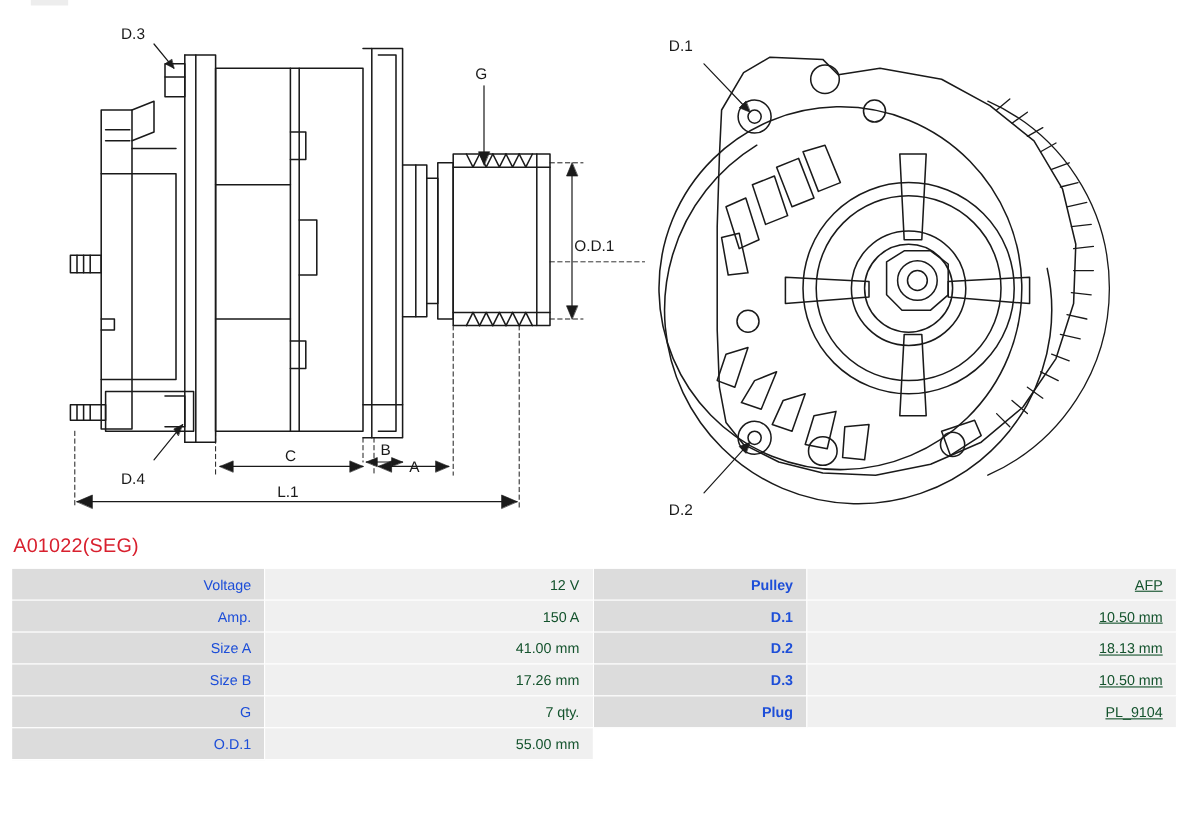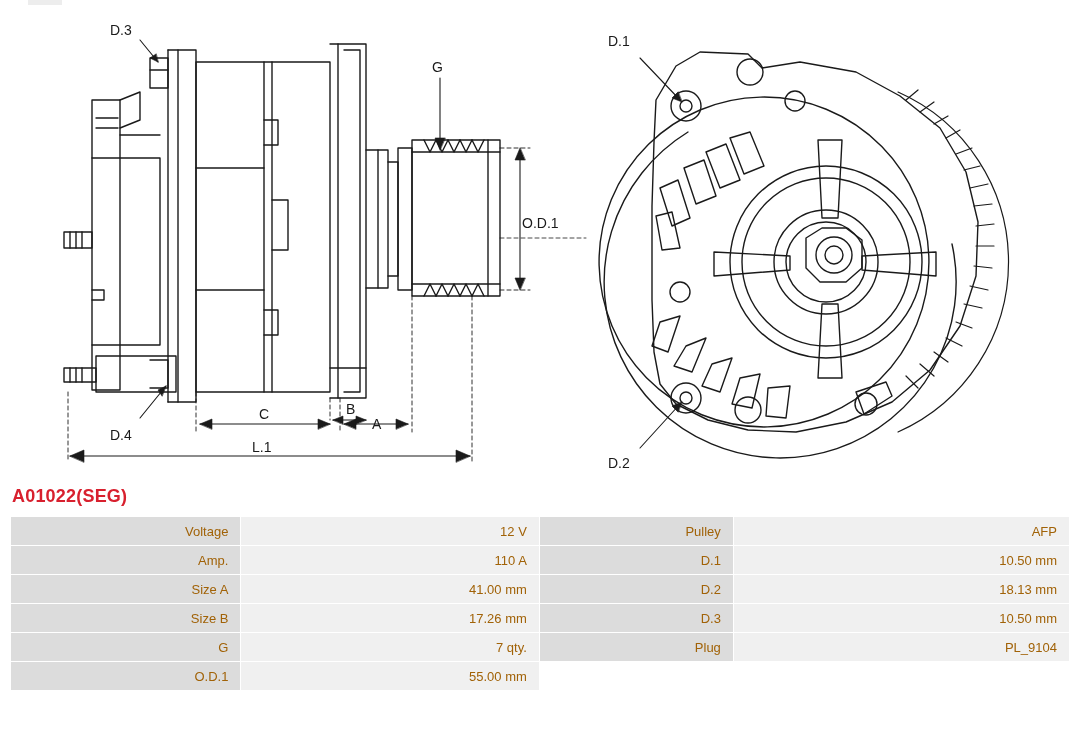--- a/index.html
+++ b/index.html
@@ -28,55 +28,57 @@
     height: 478px;
   }
   .diagram-area svg {
     display: block;
   }
   .part-title {
     position: absolute;
     left: 12px;
     top: 486px;
     font-size: 18px;
-    font-weight: bold;
+    font-weight: normal;
     color: #d8202e;
     letter-spacing: 0.2px;
   }
   .spec-table {
     position: absolute;
     left: 10px;
     top: 516px;
     width: 1060px;
     border-collapse: collapse;
     font-size: 13px;
   }
   .spec-table td {
     border: 1px solid #ffffff;
     height: 28px;
     padding: 0 12px;
     vertical-align: middle;
   }
   .spec-table td.label {
     background: #dcdcdc;
     text-align: right;
-    color: #a16207;
+    color: #1d4ed8;
     width: 226px;
   }
   .spec-table td.value {
     background: #f0f0f0;
     text-align: right;
-    color: #a16207;
+    color: #14532d;
     width: 304px;
   }
   .spec-table tr td:nth-child(3) {
     width: 186px;
+    font-weight: bold;
   }
   .spec-table tr td:nth-child(4) {
     width: 344px;
+    text-decoration: underline;
   }
   .spec-table td.empty {
     background: #ffffff;
     border-color: #ffffff;
   }
   .corner-mark {
     position: absolute;
     left: 28px;
     top: 0px;
     width: 34px;
@@ -271,21 +273,21 @@
   <table class="spec-table">
     <tbody>
       <tr>
         <td class="label">Voltage</td>
         <td class="value">12 V</td>
         <td class="label">Pulley</td>
         <td class="value">AFP</td>
       </tr>
       <tr>
         <td class="label">Amp.</td>
-        <td class="value">110 A</td>
+        <td class="value">150 A</td>
         <td class="label">D.1</td>
         <td class="value">10.50 mm</td>
       </tr>
       <tr>
         <td class="label">Size A</td>
         <td class="value">41.00 mm</td>
         <td class="label">D.2</td>
         <td class="value">18.13 mm</td>
       </tr>
       <tr>

